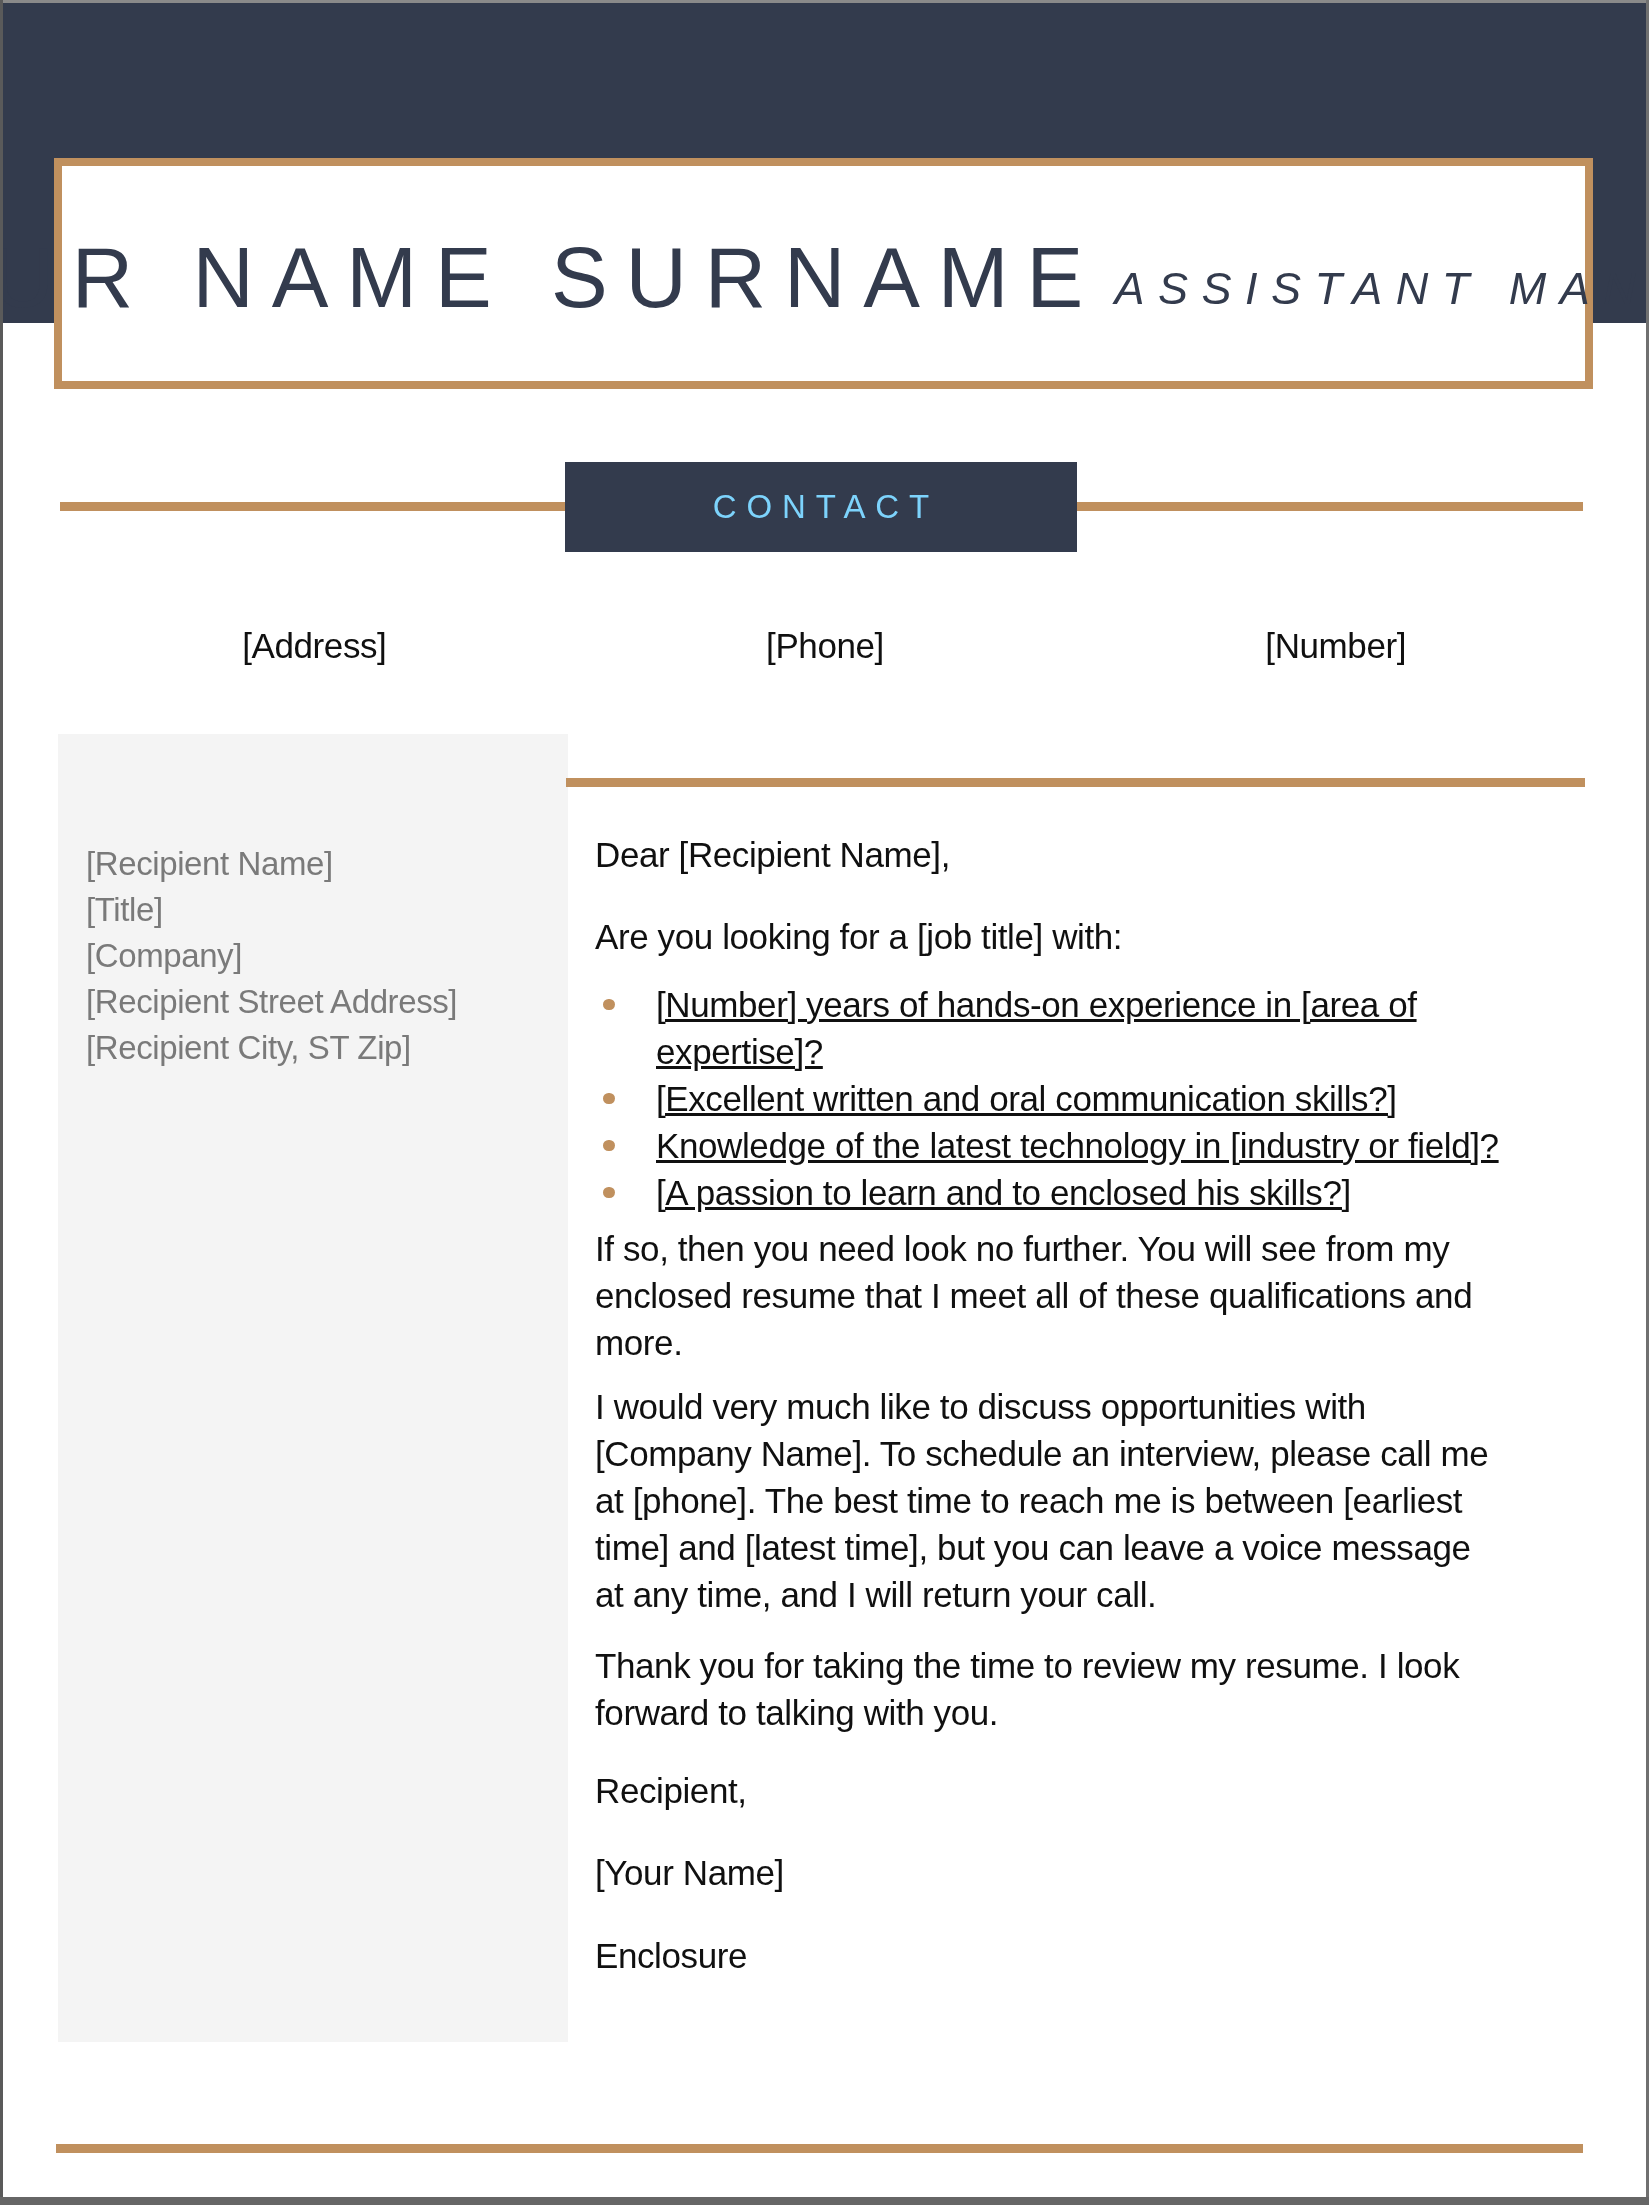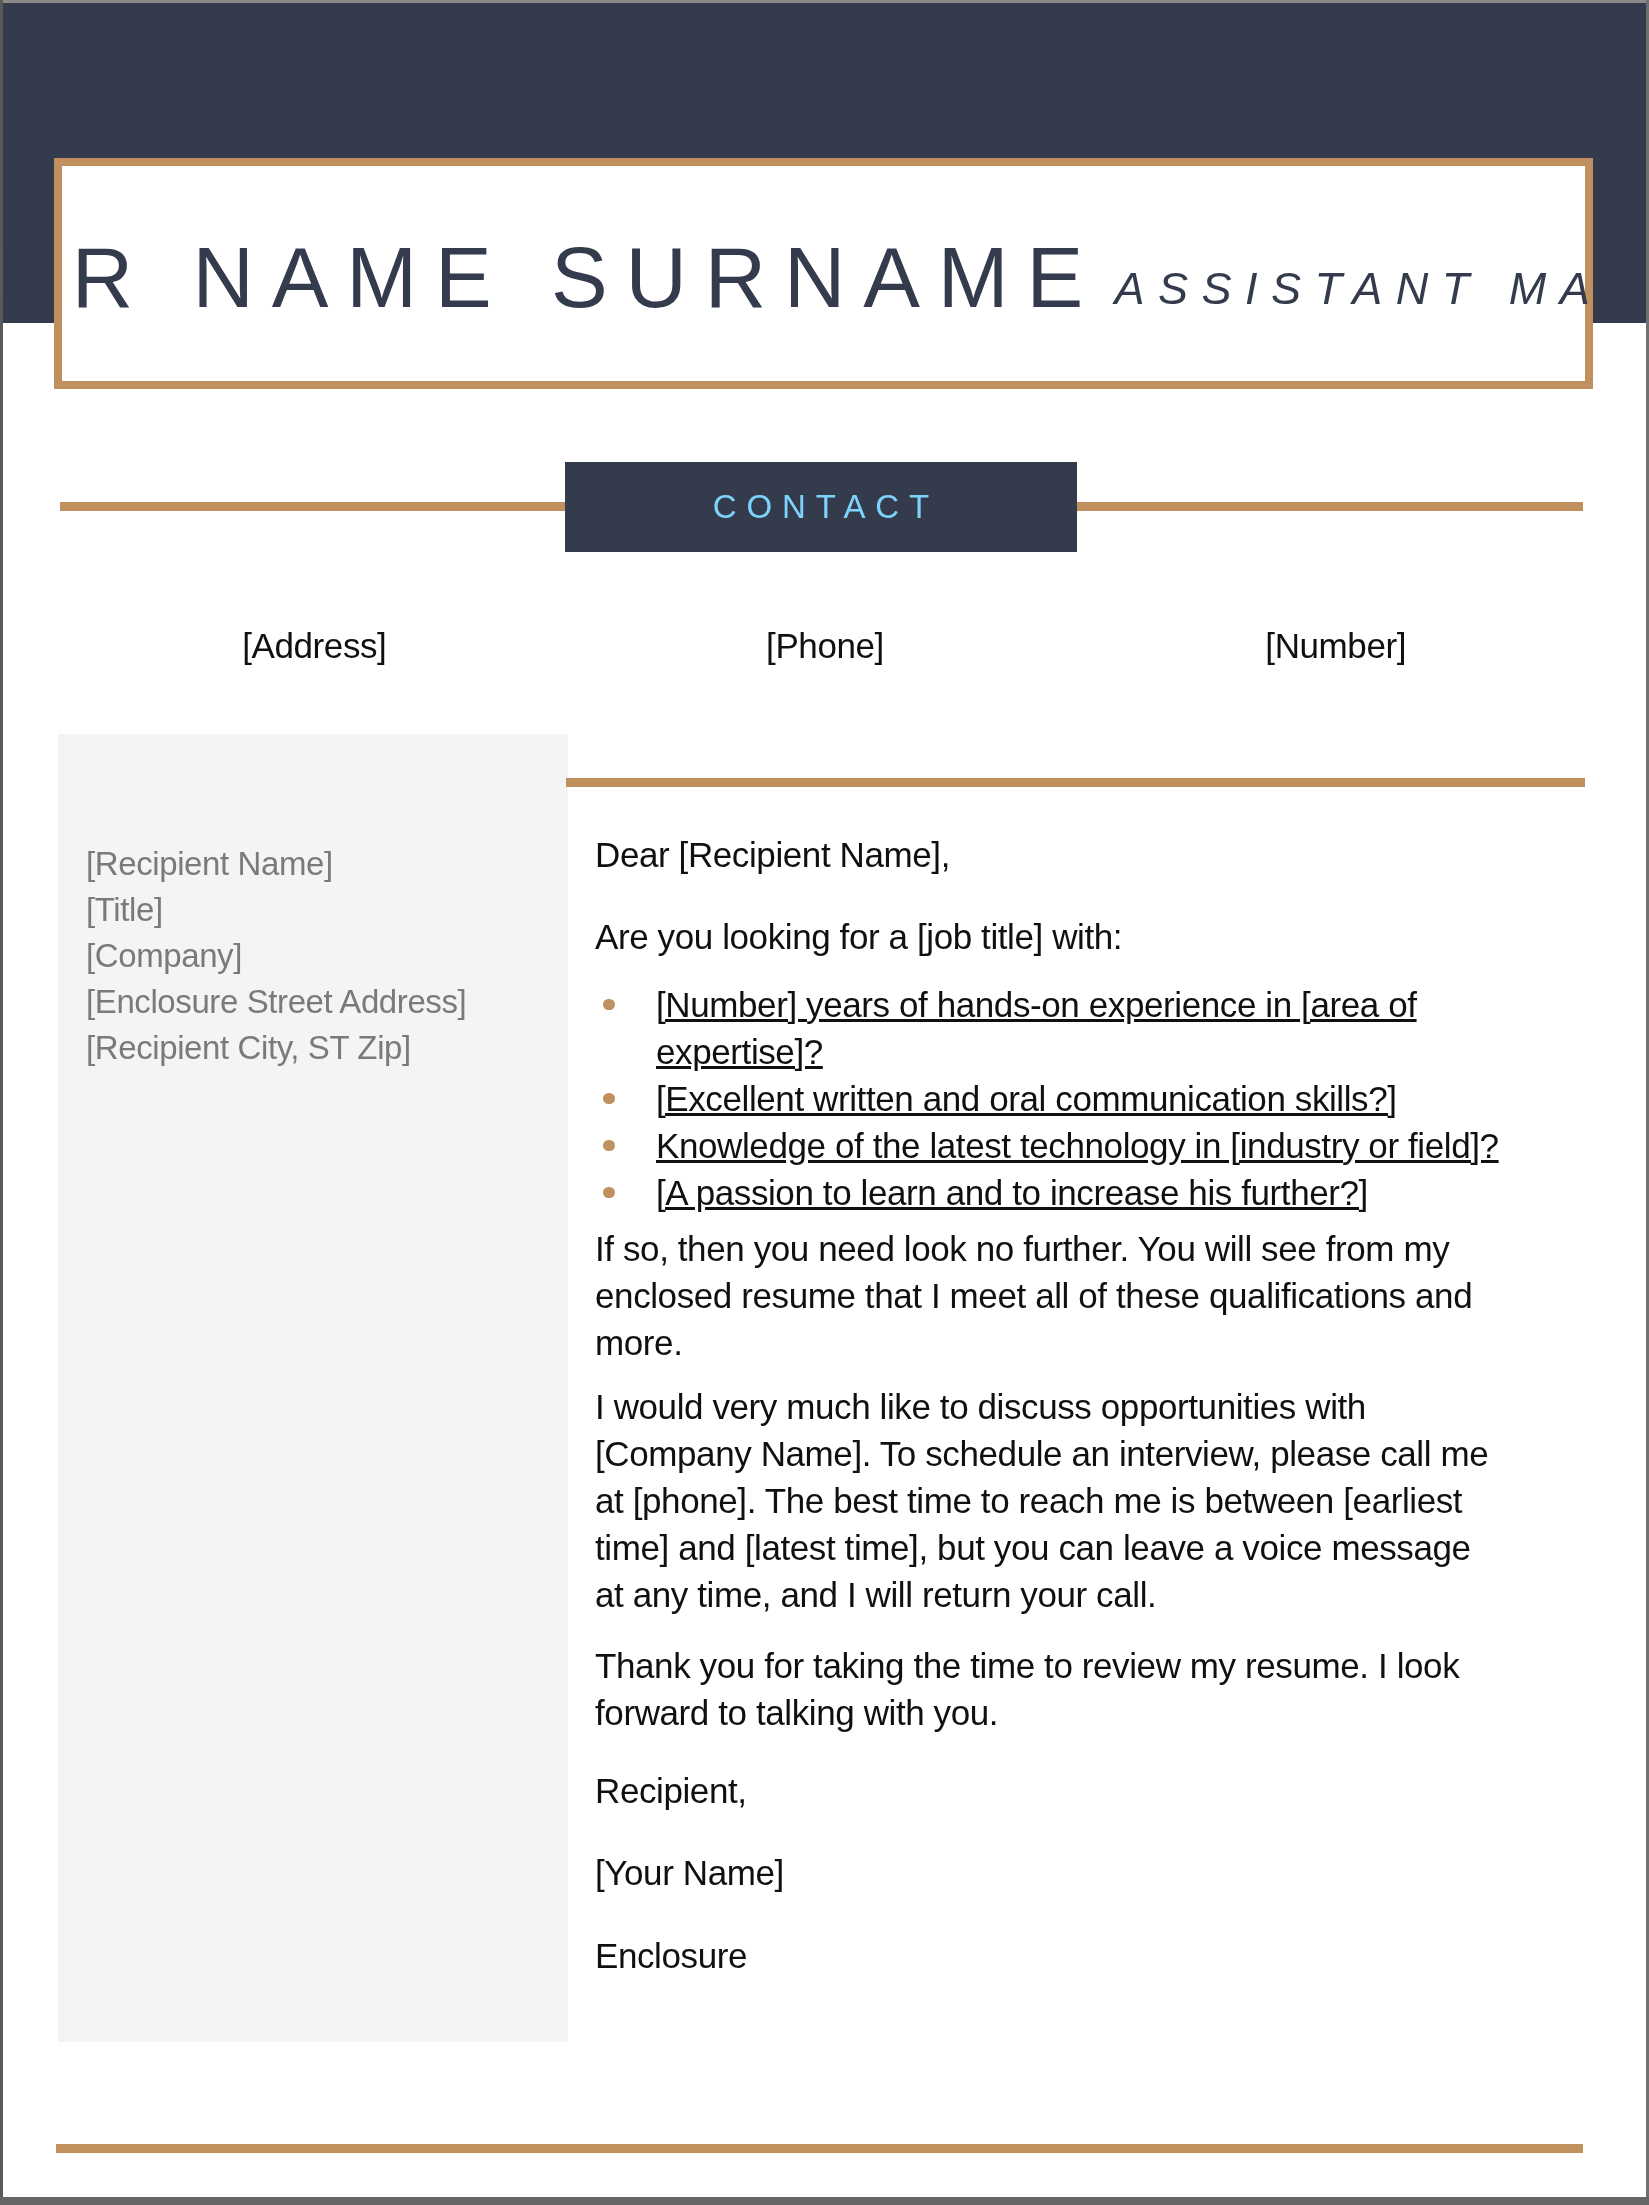--- a/index.html
+++ b/index.html
@@ -110,35 +110,35 @@
   <div class="contact-row">
     <div class="contact-field">[Address]</div>
     <div class="contact-field">[Phone]</div>
     <div class="contact-field">[Number]</div>
   </div>
 
   <div class="sidebar">
     <div class="recipient-line">[Recipient Name]</div>
     <div class="recipient-line">[Title]</div>
     <div class="recipient-line">[Company]</div>
-    <div class="recipient-line">[Enclosure Street Address]</div>
+    <div class="recipient-line">[Recipient Street Address]</div>
     <div class="recipient-line">[Recipient City, ST Zip]</div>
   </div>
 
   <div class="letter-rule"></div>
 
   <div class="letter">
     <p class="p-salutation">Dear [Recipient Name],</p>
     <p class="p-intro">Are you looking for a [job title] with:</p>
     <ul class="bullet-list">
       <li>[Number] years of hands-on experience in [area of
 expertise]?</li>
       <li>[Excellent written and oral communication skills?]</li>
       <li>Knowledge of the latest technology in [industry or field]?</li>
-      <li>[A passion to learn and to increase his further?]</li>
+      <li>[A passion to learn and to enclosed his skills?]</li>
     </ul>
     <p class="p-body-0">If so, then you need look no further. You will see from my
 enclosed resume that I meet all of these qualifications and
 more.</p>
     <p class="p-body-1">I would very much like to discuss opportunities with
 [Company Name]. To schedule an interview, please call me
 at [phone]. The best time to reach me is between [earliest
 time] and [latest time], but you can leave a voice message
 at any time, and I will return your call.</p>
     <p class="p-body-2">Thank you for taking the time to review my resume. I look

